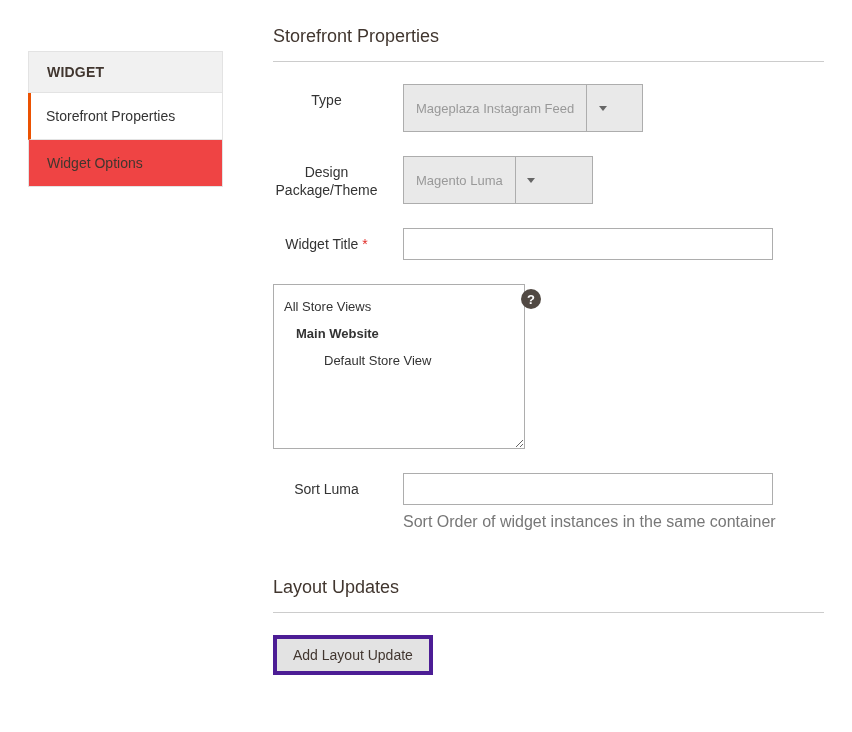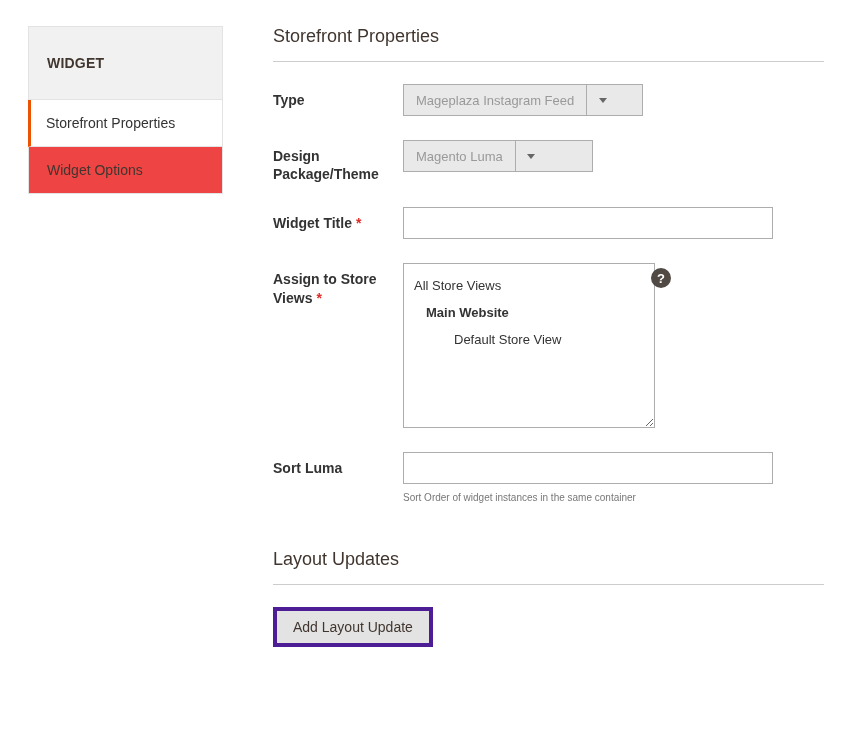--- a/index.html
+++ b/index.html
@@ -14,26 +14,27 @@
     .layout {
       display: flex;
       gap: 50px;
       padding: 26px 28px;
     }
     
     .sidebar { width: 195px; flex: none; }
     .sidebar-header {
       background: #f1f1f1;
       border: 1px solid #e3e3e3;
-      padding: 28px 18px;
+      padding: 12px 18px;
       font-weight: 700;
       text-transform: uppercase;
       font-size: 14px;
       letter-spacing: 0.2px;
       color: #41362f;
+      margin-top: 25px;
     }
     .sidebar-item {
       border: 1px solid #e3e3e3;
       border-top: none;
       padding: 14px 18px;
       color: #41362f;
       font-size: 14px;
       cursor: pointer;
       line-height: 1.3;
     }
@@ -59,38 +60,38 @@
     }
     .section-title.second { margin-top: 46px; }
     .form-row {
       display: flex;
       margin-bottom: 24px;
       align-items: flex-start;
     }
     .label-cell {
       width: 130px;
       flex: none;
-      text-align: left;
+      text-align: center;
       padding-top: 7px;
       font-size: 14px;
       color: #333;
       line-height: 1.3;
       padding-right: 23px;
-      font-weight: 700;
+      font-weight: 400;
     }
     .label-cell .req {
       color: #e02b27;
       margin-left: 4px;
     }
     .field-cell { flex: 1; position: relative; }
     
     .readonly-select {
       display: inline-flex;
       align-items: stretch;
-      height: 32px;
+      height: 48px;
       border: 1px solid #adadad;
       background: #e9e9e9;
       color: #999;
     }
     .readonly-select .rs-text {
       padding: 0 12px;
       display: flex;
       align-items: center;
       font-size: 13px;
     }
@@ -141,21 +142,21 @@
       background: #514943;
       color: #fff;
       font-size: 13px;
       font-weight: 700;
       display: flex;
       align-items: center;
       justify-content: center;
       cursor: pointer;
     }
     .hint {
-      font-size: 10px;
+      font-size: 16px;
       color: #777;
       margin-top: 8px;
     }
     
     .btn {
       display: inline-block;
       background: #e3e3e3;
       border: 4px solid #4c1d95;
       color: #41362f;
       padding: 8px 16px;
@@ -215,23 +216,20 @@
       <div class="label-cell">
         <span>Widget Title</span><span class="req">*</span>
       </div>
       <div class="field-cell">
         <input type="text" placeholder="" style="">
       </div>
     </div>
 
     
     <div class="form-row">
-      <div class="label-cell">
-        <span>Assign to Store Views</span><span class="req">*</span>
-      </div>
       <div class="field-cell">
         <div class="store-list">
           <div class="lvl0">All Store Views</div>
           <div class="lvl1">Main Website</div>
           <div class="lvl3">Default Store View</div>
         </div>
         <div class="help-icon">
           <span>?</span>
         </div>
       </div>

